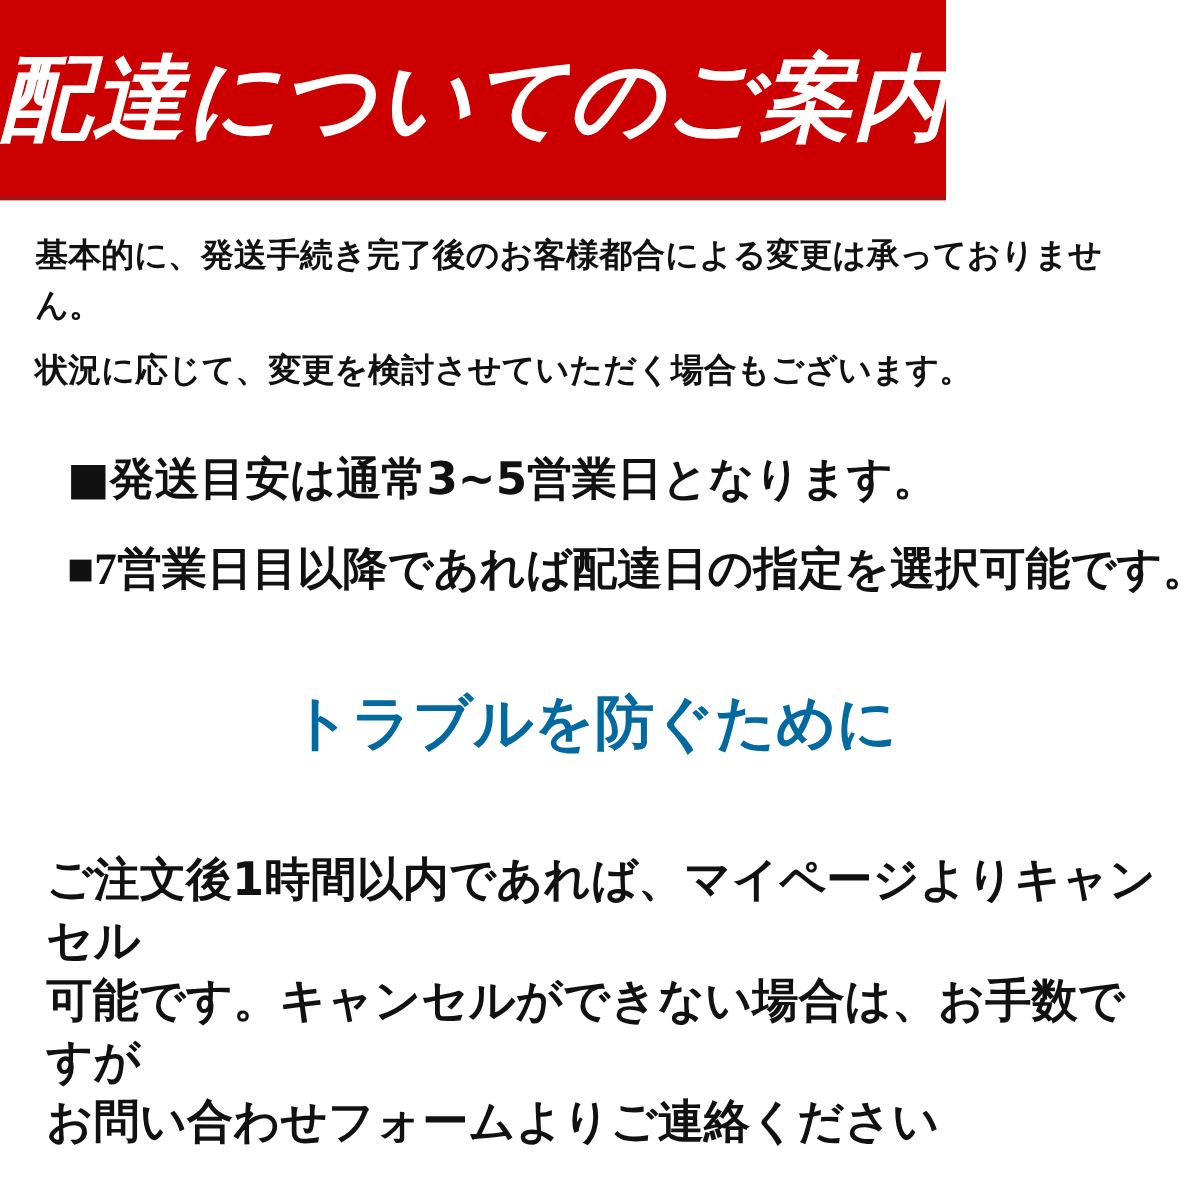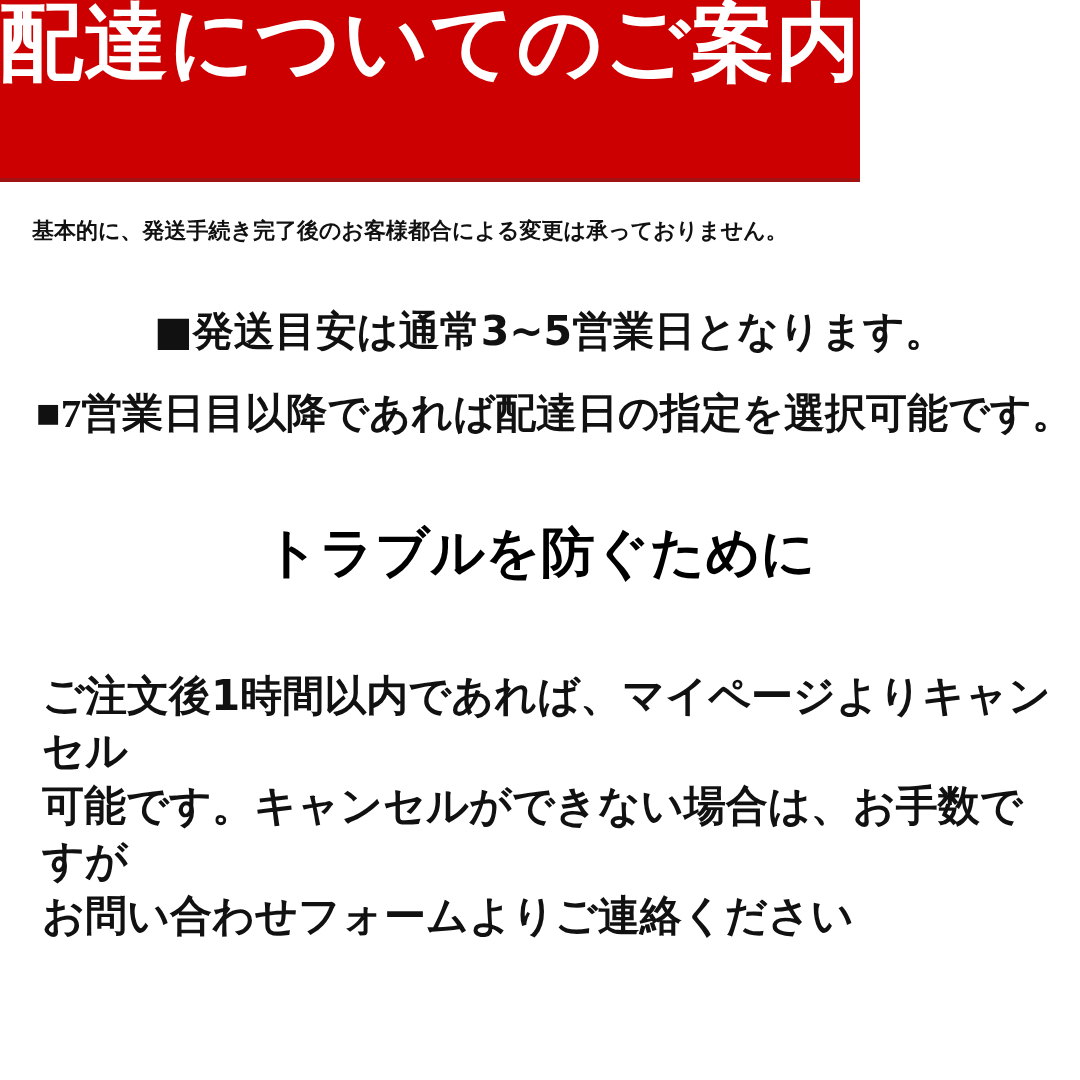--- a/index.html
+++ b/index.html
@@ -18,90 +18,90 @@
   }
 
   
   .banner {
     box-sizing: border-box;
     width: 860px;
     height: 182px;
     background: #cc0000;
     border-bottom: 4px solid #a31212;
     display: flex;
-    align-items: flex-start;
+    align-items: center;
     justify-content: center;
+    font-style: italic;
   }
   .banner-title {
     color: #ffffff;
     font-size: 84px;
     line-height: 1;
     letter-spacing: 1px;
     white-space: nowrap;
   }
 
   
   .intro {
     padding: 28px 20px 0 32px;
   }
   .intro p {
     margin: 0 0 14px 0;
-    font-size: 22px;
+    font-size: 30px;
     line-height: 45px;
     white-space: pre-line;
     letter-spacing: 0;
-    font-family: Liberation Mono, monospace;
   }
   .intro p:last-child {
     margin-bottom: 0;
   }
 
   
   .bullets {
-    padding: 52px 16px 0 36px;
-    text-align: center;
+    padding: 52px 16px 0 61px;
   }
   .bullet-item {
     font-size: 41px;
     line-height: 48px;
     margin-bottom: 34px;
     white-space: nowrap;
   }
   .bullet-item:last-child {
     margin-bottom: 0;
     font-family: Liberation Serif, serif;
   }
 
   
   .notice-heading {
     margin-top: 88px;
     text-align: center;
     font-size: 54px;
     line-height: 56px;
-    color: #000000;
+    color: #0369a1;
     white-space: nowrap;
   }
 
   
   .closing {
     padding: 42px 16px 0 42px;
     font-size: 42px;
     line-height: 55px;
     white-space: pre-line;
   }
 </style>
 </head>
 <body>
 
 <header class="banner">
   <div class="banner-title">配達についてのご案内</div>
 </header>
 
 <section class="intro">
   <p>基本的に、発送手続き完了後のお客様都合による変更は承っておりません。</p>
+  <p>状況に応じて、変更を検討させていただく場合もございます。</p>
 </section>
 
 <section class="bullets">
   <div class="bullet-item">■発送目安は通常3~5営業日となります。</div>
   <div class="bullet-item">■7営業日目以降であれば配達日の指定を選択可能です。</div>
 </section>
 
 <h2 class="notice-heading">トラブルを防ぐために</h2>
 
 <section class="closing">ご注文後1時間以内であれば、マイページよりキャンセル

